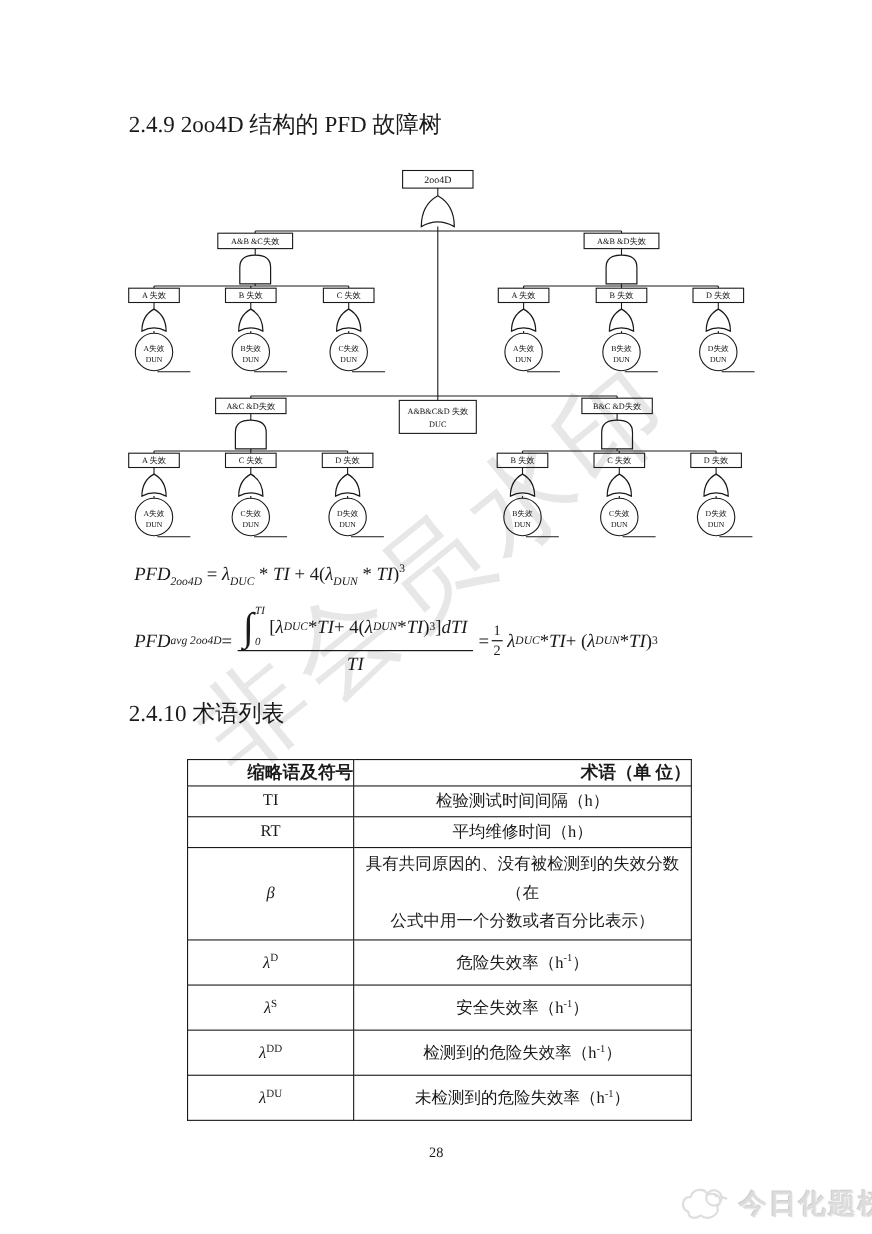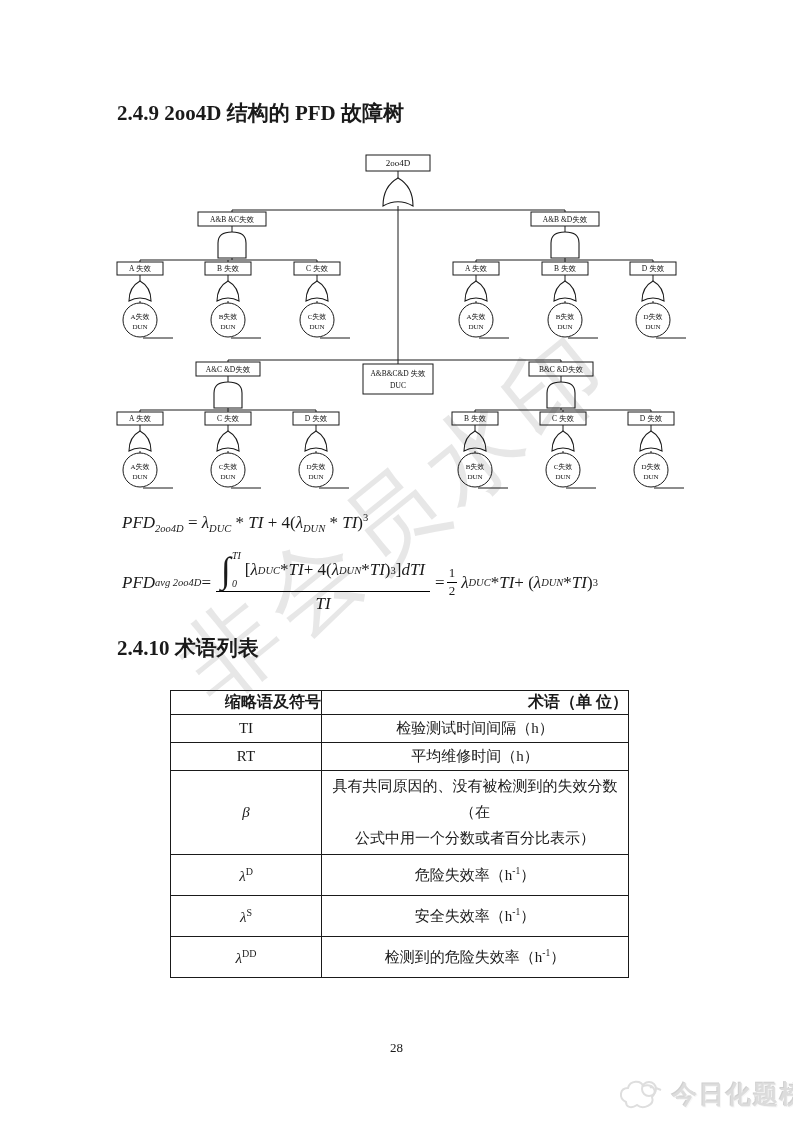--- a/index.html
+++ b/index.html
@@ -1,18 +1,18 @@
 <!DOCTYPE html>
 <html><head>
 <meta charset="utf-8">
 <style>
   html,body{margin:0;padding:0;background:#ffffff;}
   .page{position:relative;width:793px;height:1122px;background:#fff;overflow:hidden;
         font-family:"Liberation Serif","DejaVu Serif",serif;color:#1a1a1a;}
-  .h1{position:absolute;left:117px;margin:0;font-size:21px;font-weight:bold;white-space:nowrap;}
+  .h1{position:absolute;left:117px;margin:0;font-size:21px;font-weight:normal;white-space:nowrap;}
   .tree{position:absolute;left:0;top:0;}
   .tree .ln{stroke:#1a1a1a;stroke-width:1;}
   .tree .bx{fill:#fff;stroke:#1a1a1a;stroke-width:1;}
   .tree .gt{fill:#fff;stroke:#1a1a1a;stroke-width:1.1;}
   .tree .tx{text-anchor:middle;fill:#111;font-family:"Liberation Serif","DejaVu Serif",serif;}
   .caption{position:absolute;top:488px;left:0;width:793px;text-align:center;font-size:15px;}
   .formula{position:absolute;left:122px;font-size:17px;white-space:nowrap;}
   .formula .it{font-style:italic;}
   .formula .up{font-style:normal;}
   .formula sub{font-size:10.5px;font-style:italic;}
@@ -299,20 +299,24 @@
           <td class="term"><span>危险失效率（h</span><sup>-1</sup><span>）</span></td>
         </tr>
         <tr style="height: 41px;">
           <td class="sym"><span class="it">λ</span><sup>S</sup></td>
           <td class="term"><span>安全失效率（h</span><sup>-1</sup><span>）</span></td>
         </tr>
         <tr style="height: 41px;">
           <td class="sym"><span class="it">λ</span><sup>DD</sup></td>
           <td class="term"><span>检测到的危险失效率（h</span><sup>-1</sup><span>）</span></td>
         </tr>
+        <tr style="height: 41px;">
+          <td class="sym"><span class="it">λ</span><sup>DU</sup></td>
+          <td class="term"><span>未检测到的危险失效率（h</span><sup>-1</sup><span>）</span></td>
+        </tr>
       </tbody>
   </table>
 
   <div class="pagenum">28</div>
 
   <div class="watermark">非会员水印</div>
 
   <div class="brand">
     <svg class="bicon" width="52" height="36" viewBox="0 0 52 36">
       <path d="M10 26 C2 22 4 12 12 12 C14 4 25 4 27 10 C37 7 42 15 36 21 C39 29 27 34 21 29 C15 33 10 31 10 26 Z" fill="none" stroke="#dedede" stroke-width="2"></path>

